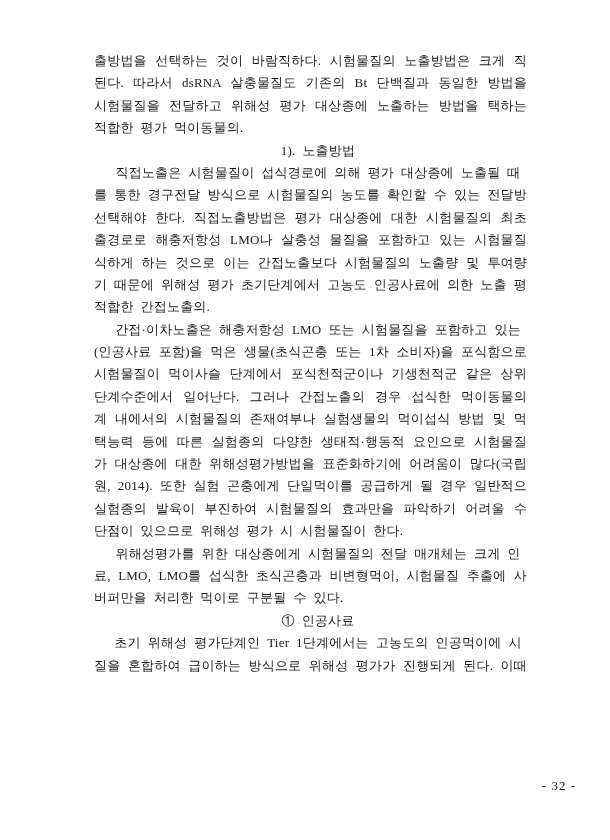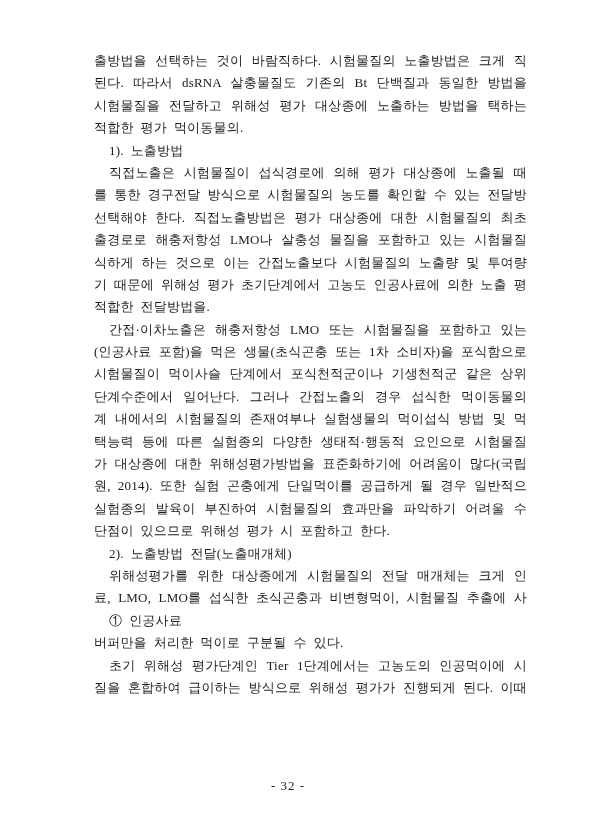--- a/index.html
+++ b/index.html
@@ -34,27 +34,28 @@
     white-space: normal;
     overflow: hidden;
     text-align: left;
   }
   .ln.j {
     text-align: justify;
     text-align-last: justify;
   }
   .ln.ind {
     padding-left: 15px;
+    text-align: center;
   }
   .footer {
     position: absolute;
     top: 778px;
     left: 0;
     width: 576px;
-    text-align: center;
+    text-align: right;
     font-size: 13px;
     letter-spacing: 1px;
     color: #1b1b1b;
   }
 </style>
 </head>
 <body>
 
 <div class="page">
   <div class="content">
@@ -62,34 +63,33 @@
     <div class="ln j">된다. 따라서 dsRNA 살충물질도 기존의 Bt 단백질과 동일한 방법을 통해</div>
     <div class="ln j">시험물질을 전달하고 위해성 평가 대상종에 노출하는 방법을 택하는 것이</div>
     <div class="ln">적합한 평가 먹이동물의.</div>
     <div class="ln ind">1). 노출방법</div>
     <div class="ln j ind">직접노출은 시험물질이 섭식경로에 의해 평가 대상종에 노출될 때 먹이</div>
     <div class="ln j">를 통한 경구전달 방식으로 시험물질의 농도를 확인할 수 있는 전달방법을</div>
     <div class="ln j">선택해야 한다. 직접노출방법은 평가 대상종에 대한 시험물질의 최초의 노</div>
     <div class="ln j">출경로로 해충저항성 LMO나 살충성 물질을 포함하고 있는 시험물질을 섭</div>
     <div class="ln j">식하게 하는 것으로 이는 간접노출보다 시험물질의 노출량 및 투여량이 많</div>
     <div class="ln j">기 때문에 위해성 평가 초기단계에서 고농도 인공사료에 의한 노출 평가에</div>
-    <div class="ln">적합한 전달방법을.</div>
+    <div class="ln">적합한 간접노출의.</div>
     <div class="ln j ind">간접·이차노출은 해충저항성 LMO 또는 시험물질을 포함하고 있는 물질</div>
     <div class="ln j">(인공사료 포함)을 먹은 생물(초식곤충 또는 1차 소비자)을 포식함으로써</div>
     <div class="ln j">시험물질이 먹이사슬 단계에서 포식천적군이나 기생천적군 같은 상위 영양</div>
     <div class="ln j">단계수준에서 일어난다. 그러나 간접노출의 경우 섭식한 먹이동물의 소화</div>
     <div class="ln j">계 내에서의 시험물질의 존재여부나 실험생물의 먹이섭식 방법 및 먹이선</div>
     <div class="ln j">택능력 등에 따른 실험종의 다양한 생태적·행동적 요인으로 시험물질의 평</div>
     <div class="ln j">가 대상종에 대한 위해성평가방법을 표준화하기에 어려움이 많다(국립생태</div>
     <div class="ln j">원, 2014). 또한 실험 곤충에게 단일먹이를 공급하게 될 경우 일반적으로</div>
     <div class="ln j">실험종의 발육이 부진하여 시험물질의 효과만을 파악하기 어려울 수 있는</div>
-    <div class="ln">단점이 있으므로 위해성 평가 시 포함하고 한다.</div>
-    <div class="ln ind">2). 노출방법 전달(노출매개체)</div>
+    <div class="ln">단점이 있으므로 위해성 평가 시 시험물질이 한다.</div>
     <div class="ln j ind">위해성평가를 위한 대상종에게 시험물질의 전달 매개체는 크게 인공사</div>
     <div class="ln j">료, LMO, LMO를 섭식한 초식곤충과 비변형먹이, 시험물질 추출에 사용한</div>
+    <div class="ln">버퍼만을 처리한 먹이로 구분될 수 있다.</div>
     <div class="ln ind">① 인공사료</div>
-    <div class="ln">버퍼만을 처리한 먹이로 구분될 수 있다.</div>
     <div class="ln j ind">초기 위해성 평가단계인 Tier 1단계에서는 고농도의 인공먹이에 시험물</div>
     <div class="ln j">질을 혼합하여 급이하는 방식으로 위해성 평가가 진행되게 된다. 이때 기</div>
   </div>
 
   <div class="footer">- 32 -</div>
 </div>
 
 </body></html>

